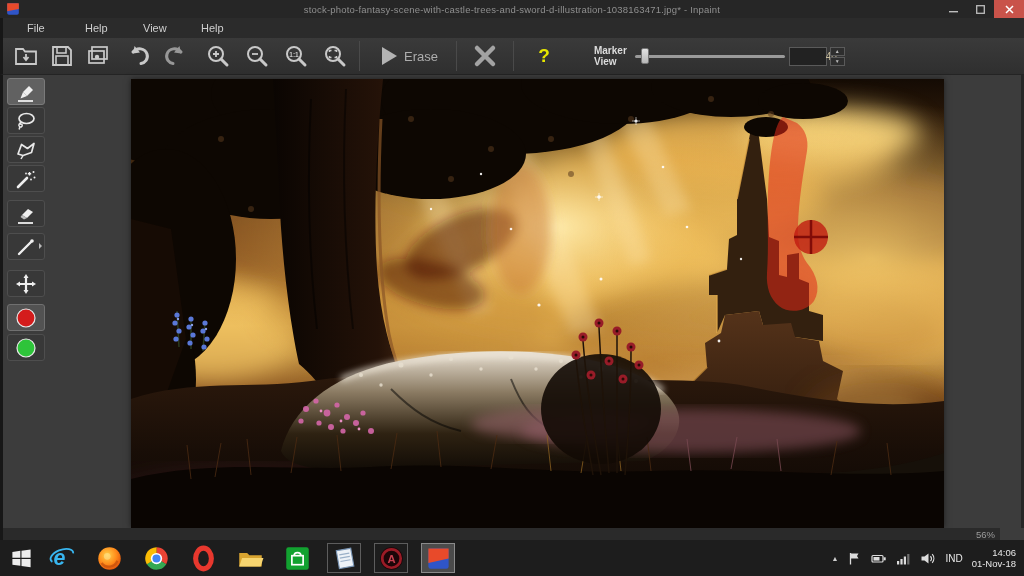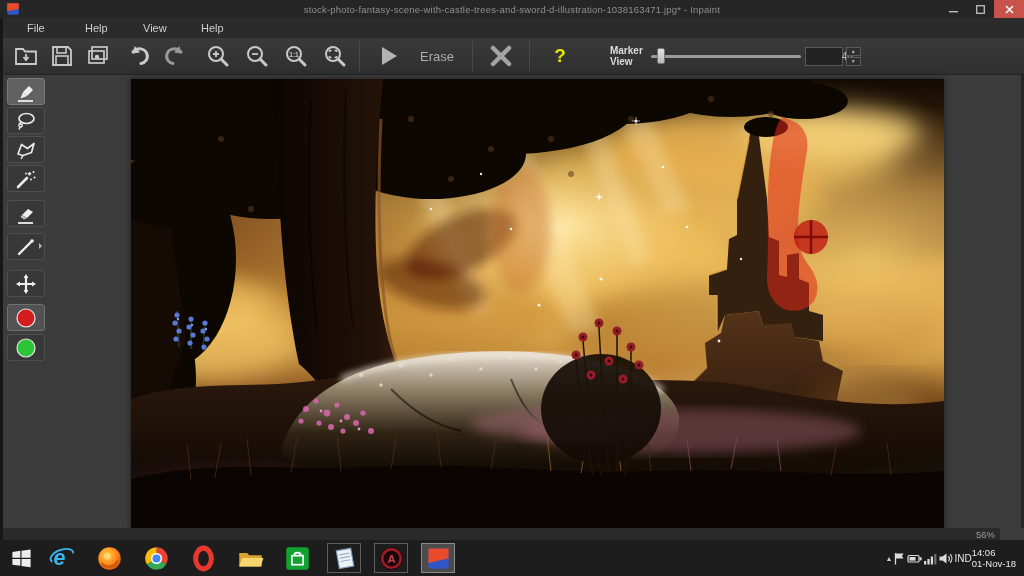--- a/index.html
+++ b/index.html
@@ -24,21 +24,21 @@
   .menu-item { width:58px; padding-left:24px; font-size:11px; color:#cfcfcf; cursor:default; }
 
   
   .toolbar { position:absolute; left:0; top:38px; width:1024px; height:37px;
     background:linear-gradient(#3a3a3a,#2f2f2f); border-bottom:1px solid #242424;
     border-left:3px solid #171717;
     display:flex; align-items:center; }
   .tbtn { width:36px; height:32px; display:flex; align-items:center; justify-content:center;
     background:transparent; border:none; cursor:pointer; }
   .tsep { width:1px; height:30px; background:#4a4a4a; margin:0 4px; }
-  .erase-btn { display:flex; align-items:center; gap:20px; background:transparent; border:none;
+  .erase-btn { display:flex; align-items:center; gap:4px; background:transparent; border:none;
     padding:0 14px; height:32px; cursor:pointer; }
   .erase-label { font-size:13px; color:#adadad; }
   .help-glyph { font-size:19px; font-weight:bold; color:#e6e600; }
   .marker-label { margin-left:32px; text-align:left; font-size:10px; font-weight:bold;
     color:#dcdcdc; line-height:11px; }
   .slider { position:relative; width:150px; height:16px; margin-left:8px; }
   .slider-track { position:absolute; left:0; right:0; top:7px; height:3px;
     background:#9a9a9a; border-radius:2px; }
   .slider-handle { position:absolute; left:6px; top:0; width:8px; height:16px;
     background:linear-gradient(#e2e2e2,#b8b8b8); border:1px solid #777; border-radius:2px; cursor:pointer; }
@@ -69,24 +69,24 @@
 
   
   .taskbar { position:absolute; left:0; top:540px; width:1024px; height:36px;
     background:#1d1d1d; display:flex; align-items:center; }
   .tb-start { width:42px; height:36px; display:flex; align-items:center; justify-content:center;
     background:transparent; border:none; cursor:pointer; }
   .tb-app { width:34px; height:30px; margin-right:13px; display:flex; align-items:center;
     justify-content:center; background:transparent; border:1px solid transparent; cursor:pointer; }
   .tb-app.running { border-color:#5d5d5d; }
   .tb-app.active { border-color:#8a8a8a; background:#4b4b4b; }
-  .tray { position:absolute; right:4px; top:0; height:36px; display:flex; align-items:center; }
+  .tray { position:absolute; right:4px; top:0; height:36px; display:flex; align-items:center; gap:9px; }
   .tray-chevron { color:#cfcfcf; font-size:7px; cursor:pointer; }
   .tray-lang { font-size:10px; color:#e8e8e8; cursor:pointer; }
-  .tray-clock { text-align:left; font-size:9.5px; color:#e8e8e8; line-height:11px; cursor:pointer;
+  .tray-clock { text-align:right; font-size:9.5px; color:#e8e8e8; line-height:11px; cursor:pointer;
     padding-right:4px; }
 
   svg text { font-family:"Liberation Sans", sans-serif; }
 </style>
 </head>
 <body>
 
 <div id="screen">
 
   <div class="titlebar">

